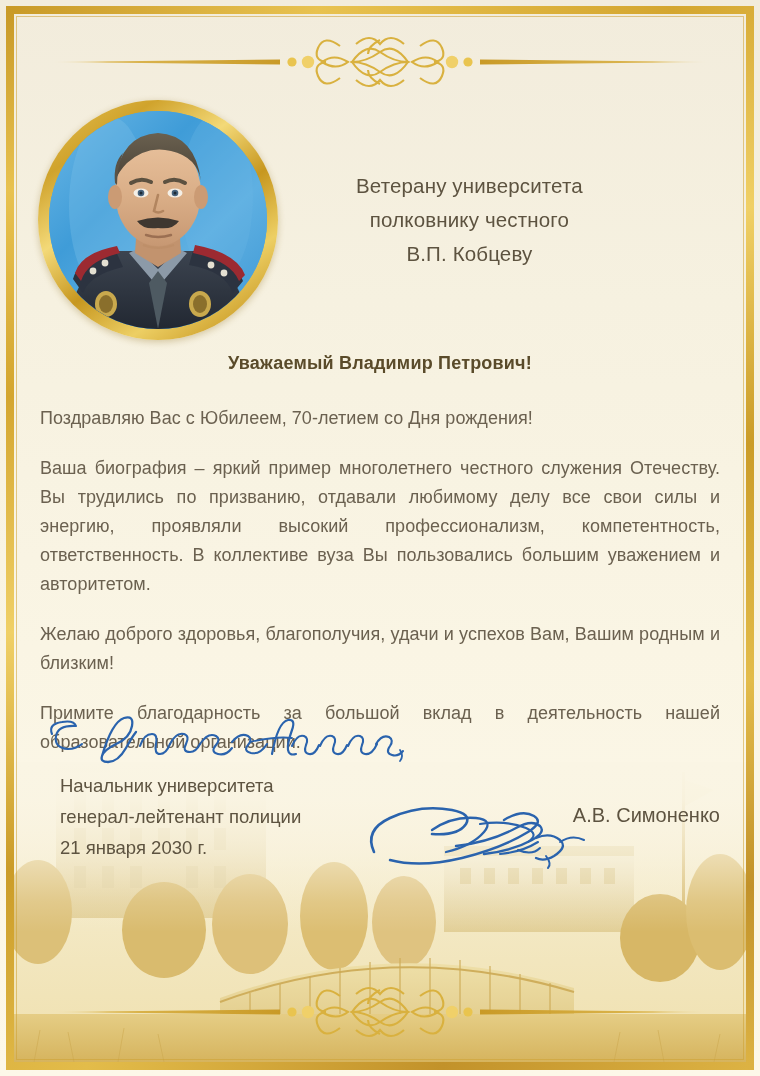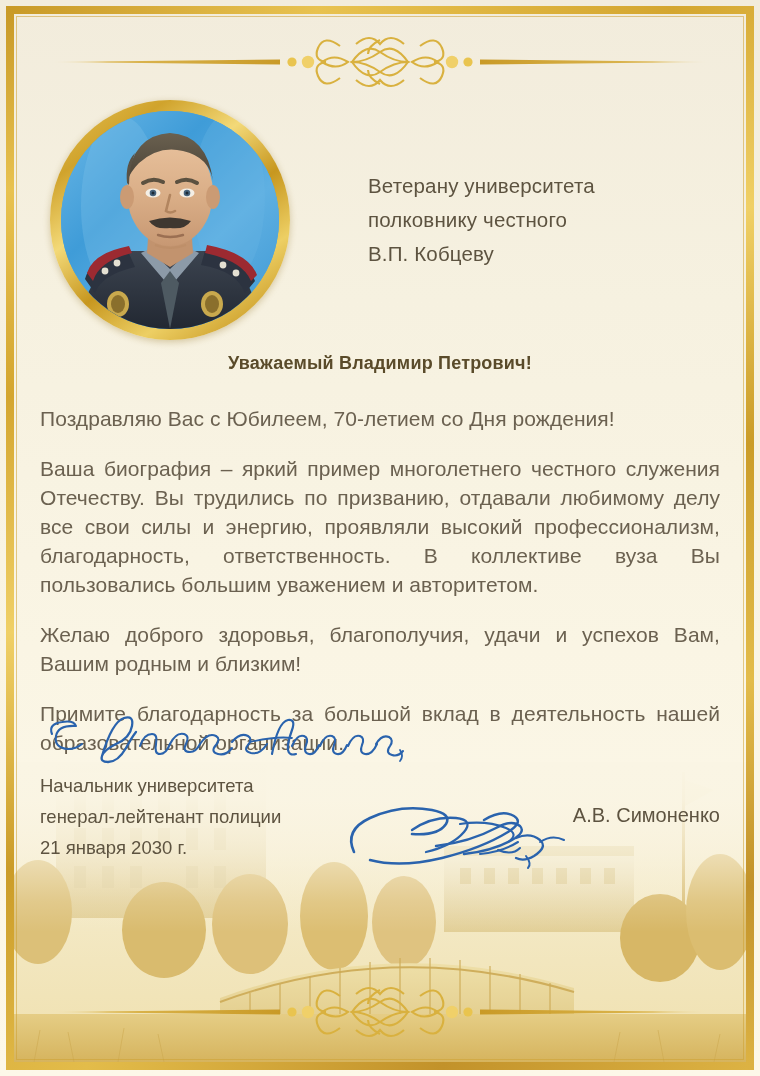--- a/index.html
+++ b/index.html
@@ -76,26 +76,27 @@
     pointer-events: none;
   }
   .ornament svg { display: block; width: 100%; height: 100%; }
   .ornament-top { top: 34px; }
   .ornament-bottom { bottom: 36px; }
 
   
   .header {
     position: absolute;
     top: 95px;
-    left: 50px;
+    left: 38px;
     right: 46px;
     height: 250px;
     display: flex;
     align-items: center;
     z-index: 25;
+    text-align: center;
   }
 
   .portrait {
     position: relative;
     width: 240px;
     height: 240px;
     flex: 0 0 240px;
   }
   .portrait-ring {
     position: absolute;
@@ -138,21 +139,21 @@
     font-size: 18px;
     font-weight: bold;
     color: #5a4b2a;
     letter-spacing: 0.2px;
     margin: 0 0 30px 0;
     padding-top: 8px;
   }
 
   .para {
     color: #6b6150;
-    font-size: 21px;
+    font-size: 18px;
     line-height: 29px;
     margin: 1px 0 21px 0;
     text-align: justify;
     letter-spacing: 0.05px;
   }
   .para.no-justify { text-align: left; }
 
   
   .sign-area {
     position: absolute;
@@ -168,21 +169,21 @@
   }
   .regards-script svg { display: block; width: 100%; height: 100%; }
 
   .sign-rows {
     position: relative;
     margin-top: 6px;
     color: #5d5340;
     font-size: 18.5px;
     line-height: 31px;
   }
-  .sign-rows div { white-space: nowrap; }
+  .sign-rows div { white-space: nowrap; margin-left: 20px; }
 
   .signature-scrawl {
     position: absolute;
     left: 300px;
     top: 24px;
     width: 240px;
     height: 78px;
   }
   .signature-scrawl svg { display: block; width: 100%; height: 100%; }
 
@@ -446,21 +447,21 @@
     <div class="addressee">
       <div>Ветерану университета</div>
       <div>полковнику честного</div>
       <div>В.П. Кобцеву</div>
     </div>
   </div>
 
   <div class="body-area">
     <div class="salutation">Уважаемый Владимир Петрович!</div>
     <p class="para no-justify">Поздравляю Вас с Юбилеем, 70-летием со Дня рождения!</p>
-    <p class="para">Ваша биография – яркий пример многолетнего честного служения Отечеству. Вы трудились по призванию, отдавали любимому делу все свои силы и энергию, проявляли высокий профессионализм, благодарность, ответственность. В коллективе вуза Вы пользовались большим уважением и авторитетом.</p>
+    <p class="para">Ваша биография – яркий пример многолетнего честного служения Отечеству. Вы трудились по призванию, отдавали любимому делу все свои силы и энергию, проявляли высокий профессионализм, компетентность, ответственность. В коллективе вуза Вы пользовались большим уважением и авторитетом.</p>
     <p class="para">Желаю доброго здоровья, благополучия, удачи и успехов Вам, Вашим родным и близким!</p>
     <p class="para">Примите благодарность за большой вклад в деятельность нашей образовательной организации.</p>
   </div>
 
   <div class="sign-area">
 
     <div class="regards-script">
       <svg viewBox="0 0 400 52" preserveAspectRatio="xMinYMid meet" aria-hidden="true">
         <g fill="none" stroke="#2a63ad" stroke-linecap="round" stroke-linejoin="round">
           <path d="M8 22 q-4 -10 10 -12 q12 -2 14 4 q-18 -1 -20 10 q-2 12 12 13 q8 0 14 -5" stroke-width="2.1"></path>

